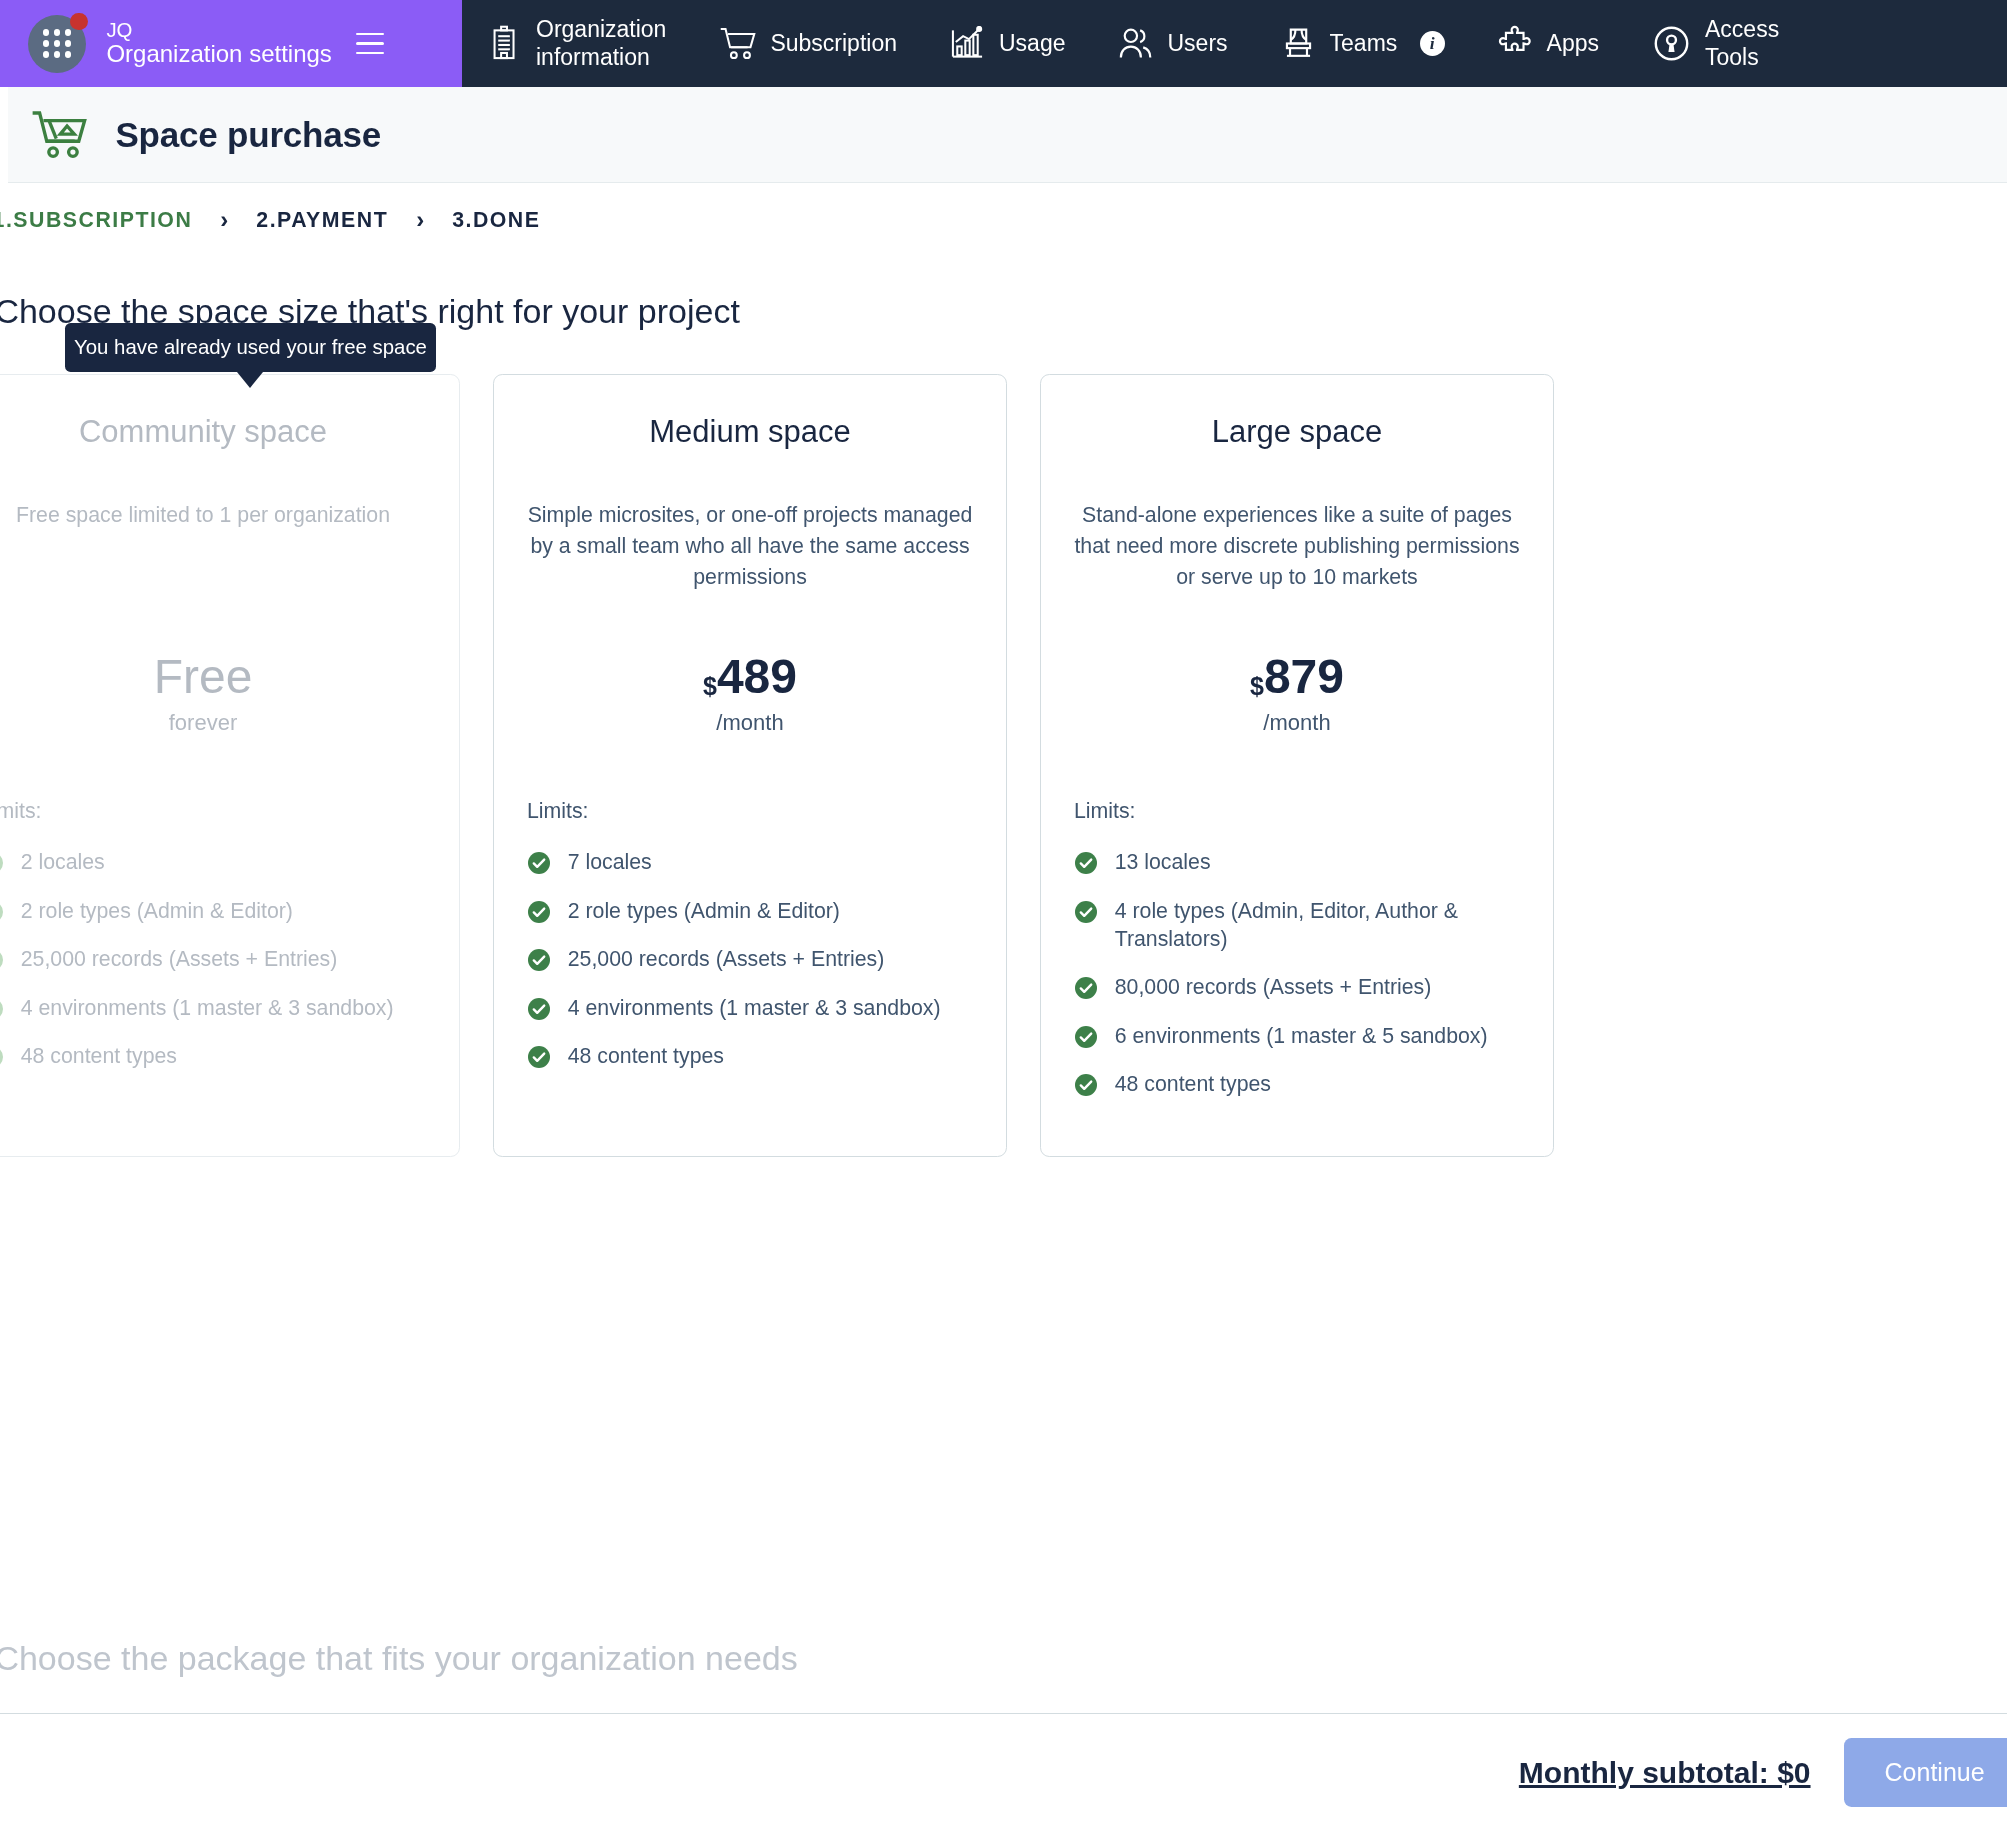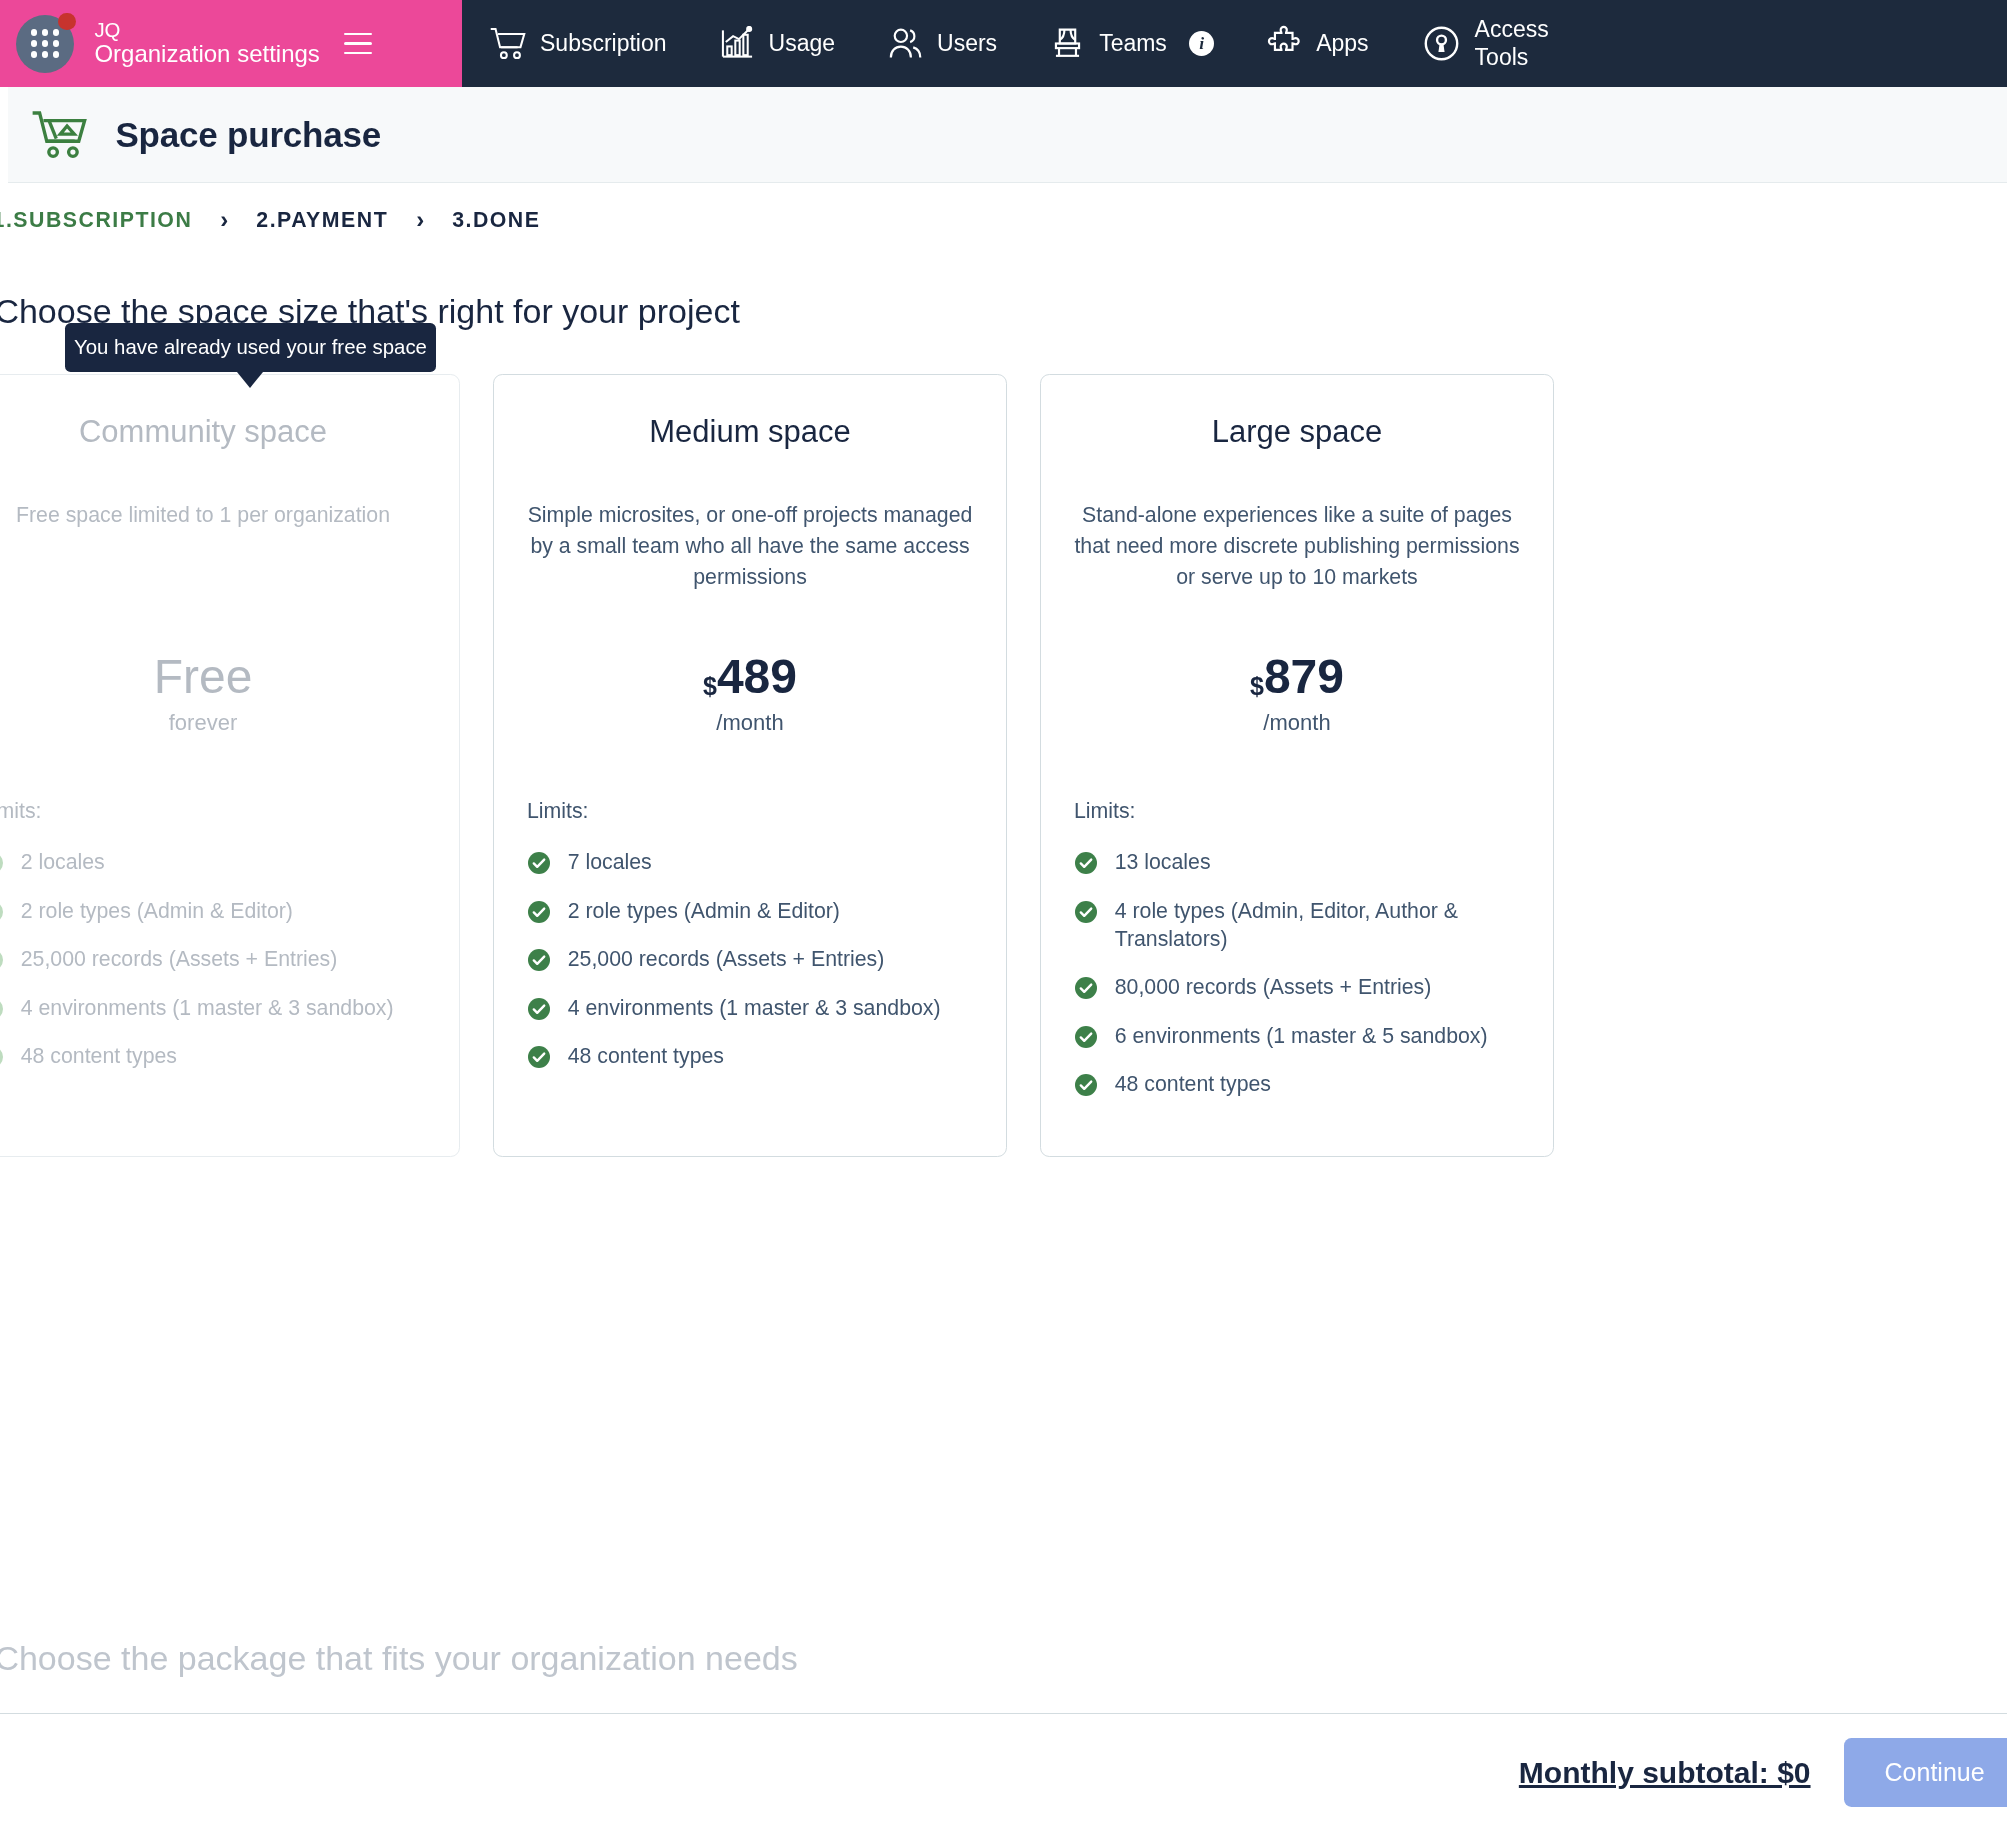--- a/index.html
+++ b/index.html
@@ -13,23 +13,23 @@
 
   
   .topnav {
     position: absolute; top: 0; left: 0;
     width: 2007px; height: 87px;
     background: #1d2a3d;
     display: flex; align-items: stretch;
   }
   .nav-org {
     width: 462px;
-    background: #ec4899;
+    background: #8b5cf6;
     display: flex; align-items: center;
-    padding-left: 16px;
+    padding-left: 28px;
     flex-shrink: 0;
   }
   .org-avatar {
     position: relative;
     width: 58px; height: 58px; border-radius: 50%;
     background: #5b6b82;
     display: flex; align-items: center; justify-content: center;
     flex-shrink: 0;
   }
   .dot-grid {
@@ -223,20 +223,33 @@
     </div>
     <div class="hamburger">
       <span></span>
         <span></span>
         <span></span>
     </div>
   </div>
 
   <div class="nav-items">
 
+    <div class="nav-item">
+      <svg class="nav-ico" width="35" height="39" viewBox="0 0 24 26" fill="none" stroke="#ffffff" stroke-width="1.4">
+        <rect x="4.5" y="4" width="13" height="19"></rect>
+        <rect x="9" y="1.5" width="4" height="2.5"></rect>
+        <line x1="7" y1="8" x2="15" y2="8"></line>
+          <line x1="7" y1="11" x2="15" y2="11"></line>
+        <line x1="7" y1="14" x2="15" y2="14"></line>
+          <line x1="7" y1="17" x2="15" y2="17"></line>
+        <rect x="9" y="19.5" width="4" height="3.5"></rect>
+      </svg>
+      <span class="nav-label two-line">Organization
+information</span>
+    </div>
 
     <div class="nav-item">
       <svg class="nav-ico" width="39" height="35" viewBox="0 0 26 24" fill="none" stroke="#ffffff" stroke-width="1.4">
         <path d="M1.5 2h3.3l3.1 12.5h12"></path>
         <path d="M6.5 5.5h18l-2.6 9H8.6"></path>
         <circle cx="10.5" cy="20" r="2"></circle>
           <circle cx="19.5" cy="20" r="2"></circle>
       </svg>
       <span class="nav-label">Subscription</span>
     </div>

